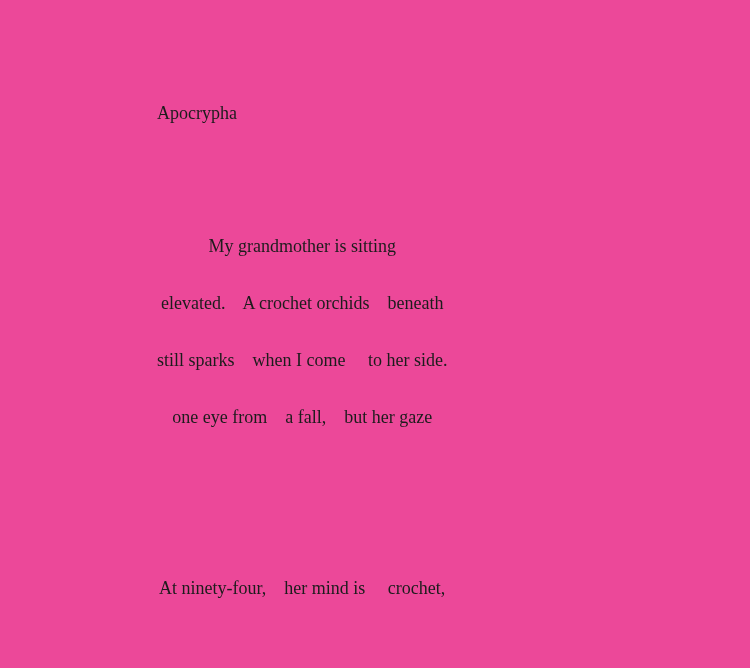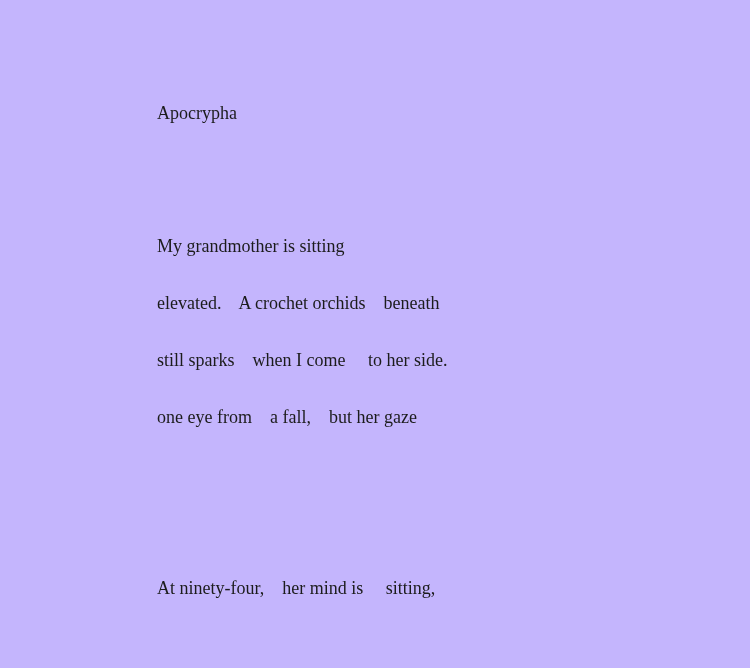--- a/index.html
+++ b/index.html
@@ -4,59 +4,60 @@
 <style>
   html, body {
     margin: 0;
     padding: 0;
     background: #ffffff;
   }
   .page {
     position: relative;
     width: 750px;
     height: 668px;
-    background: #c4b5fd;
+    background: #ec4899;
     overflow: hidden;
   }
   .poem {
     position: absolute;
     left: 157px;
     top: 47px;
     font-family: "Liberation Serif", "DejaVu Serif", serif;
     font-size: 18px;
     line-height: 19px;
     color: #1c1c1c;
     white-space: pre; 
   }
   .poem-title {
     margin: 0 0 19px 0; 
   }
   .stanza {
     margin: 0 0 19px 0; 
+    text-align: center;
   }
   .stanza:last-child { margin-bottom: 0; }
   .line { min-height: 19px; }
 </style>
 </head>
 <body>
 
 <div class="page">
   <div class="poem">
 
     <div class="poem-title">Apocrypha</div>
 
     <div class="stanza">
       <div class="line">My grandmother is sitting</div>
       <div class="line">elevated.    A crochet orchids    beneath</div>
       <div class="line">still sparks    when I come     to her side.</div>
       <div class="line">one eye from    a fall,    but her gaze</div>
     </div>
 
     <div class="stanza">
-      <div class="line">At ninety-four,    her mind is     sitting,</div>
+      <div class="line">At ninety-four,    her mind is     crochet,</div>
       
       
       
       
       
       
     </div>
 
     
 

